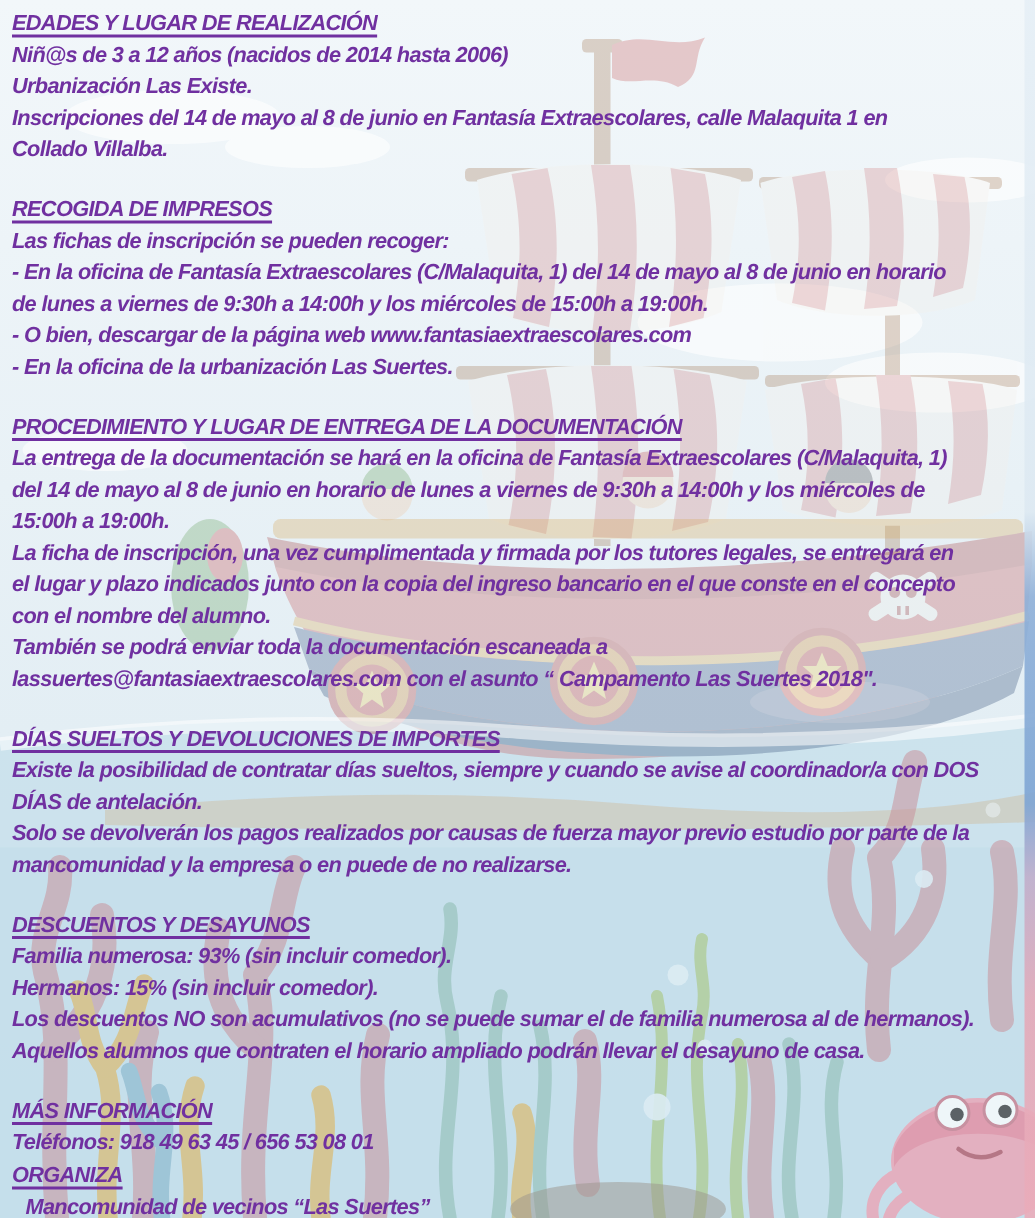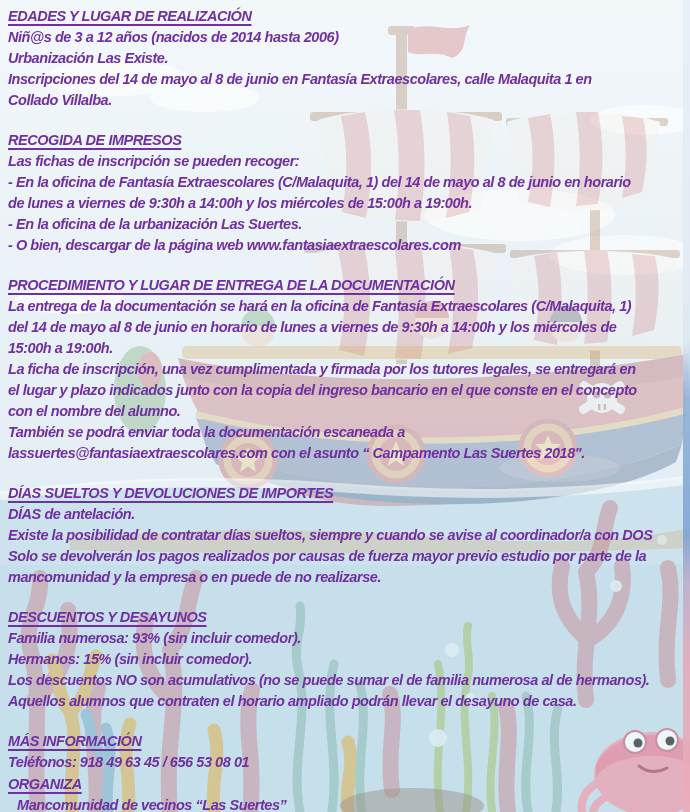--- a/index.html
+++ b/index.html
@@ -235,40 +235,40 @@
       <div class="ln">Urbanización Las Existe.</div>
       <div class="ln">Inscripciones del 14 de mayo al 8 de junio en Fantasía Extraescolares, calle Malaquita 1 en</div>
       <div class="ln">Collado Villalba.</div>
     </div>
 
     <div class="sec">
       <h2 class="hd">RECOGIDA DE IMPRESOS</h2>
       <div class="ln">Las fichas de inscripción se pueden recoger:</div>
       <div class="ln">- En la oficina de Fantasía Extraescolares (C/Malaquita, 1) del 14 de mayo al 8 de junio en horario</div>
       <div class="ln">de lunes a viernes de 9:30h a 14:00h y los miércoles de 15:00h a 19:00h.</div>
+      <div class="ln">- O bien, descargar de la página web www.fantasiaextraescolares.com</div>
       <div class="ln">- En la oficina de la urbanización Las Suertes.</div>
-      <div class="ln">- O bien, descargar de la página web www.fantasiaextraescolares.com</div>
     </div>
 
     <div class="sec">
       <h2 class="hd">PROCEDIMIENTO Y LUGAR DE ENTREGA DE LA DOCUMENTACIÓN</h2>
       <div class="ln">La entrega de la documentación se hará en la oficina de Fantasía Extraescolares (C/Malaquita, 1)</div>
       <div class="ln">del 14 de mayo al 8 de junio en horario de lunes a viernes de 9:30h a 14:00h y los miércoles de</div>
       <div class="ln">15:00h a 19:00h.</div>
       <div class="ln">La ficha de inscripción, una vez cumplimentada y firmada por los tutores legales, se entregará en</div>
       <div class="ln">el lugar y plazo indicados junto con la copia del ingreso bancario en el que conste en el concepto</div>
       <div class="ln">con el nombre del alumno.</div>
       <div class="ln">También se podrá enviar toda la documentación escaneada a</div>
       <div class="ln">lassuertes@fantasiaextraescolares.com con el asunto “ Campamento Las Suertes 2018".</div>
     </div>
 
     <div class="sec">
       <h2 class="hd">DÍAS SUELTOS Y DEVOLUCIONES DE IMPORTES</h2>
+      <div class="ln">Existe la posibilidad de contratar días sueltos, siempre y cuando se avise al coordinador/a con DOS</div>
       <div class="ln">DÍAS de antelación.</div>
-      <div class="ln">Existe la posibilidad de contratar días sueltos, siempre y cuando se avise al coordinador/a con DOS</div>
       <div class="ln">Solo se devolverán los pagos realizados por causas de fuerza mayor previo estudio por parte de la</div>
       <div class="ln">mancomunidad y la empresa o en puede de no realizarse.</div>
     </div>
 
     <div class="sec">
       <h2 class="hd">DESCUENTOS Y DESAYUNOS</h2>
       <div class="ln">Familia numerosa: 93% (sin incluir comedor).</div>
       <div class="ln">Hermanos: 15% (sin incluir comedor).</div>
       <div class="ln">Los descuentos NO son acumulativos (no se puede sumar el de familia numerosa al de hermanos).</div>
       <div class="ln">Aquellos alumnos que contraten el horario ampliado podrán llevar el desayuno de casa.</div>

